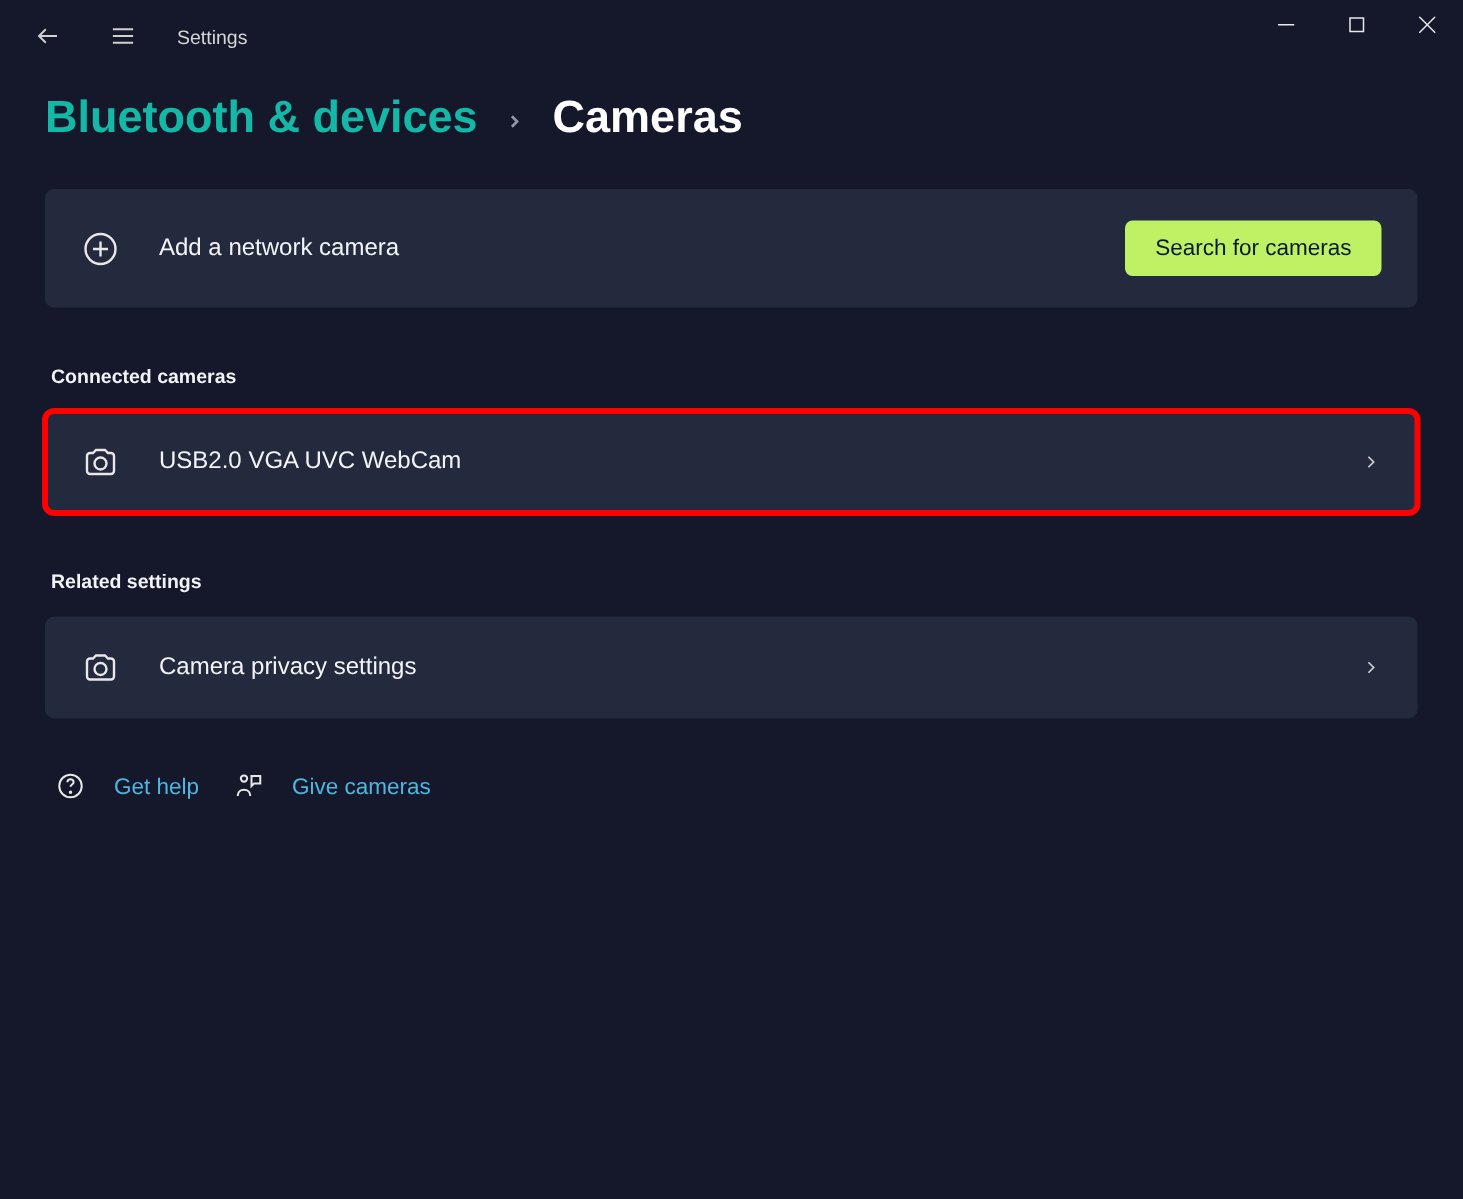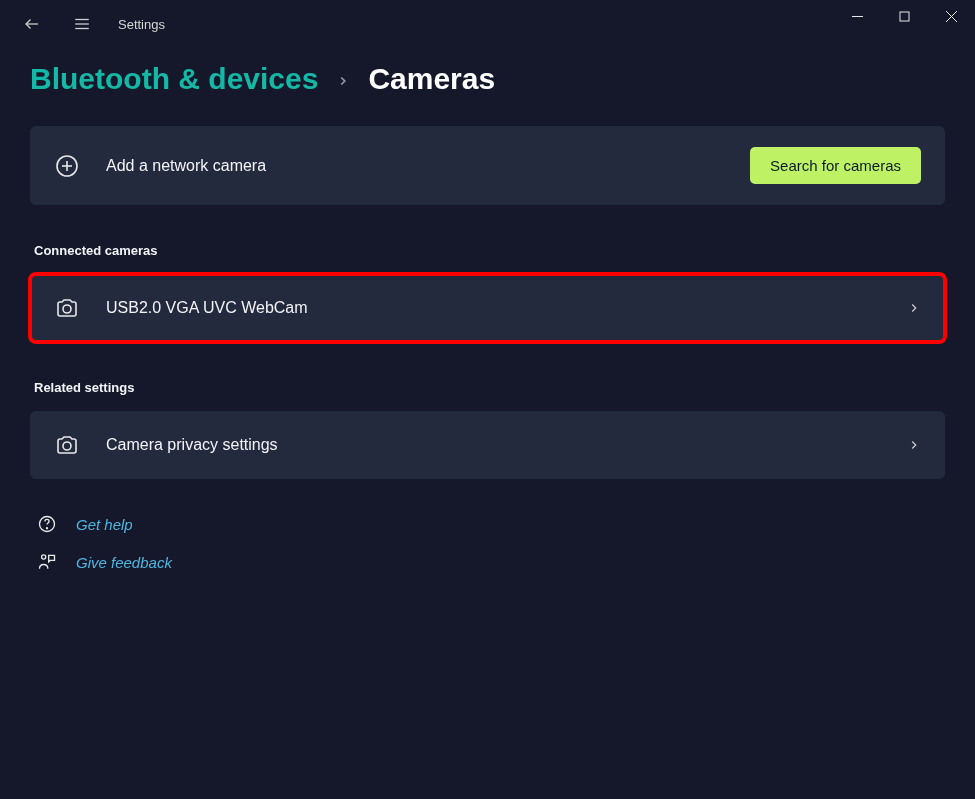--- a/index.html
+++ b/index.html
@@ -116,23 +116,21 @@
   }
   .chevron-right {
     display: flex;
     align-items: center;
     justify-content: center;
     color: #cfcfd6;
   }
   .links {
     margin-top: 34px;
     display: flex;
-    flex-direction: column;
     gap: 16px;
-    font-style: italic;
   }
   .link-row {
     display: flex;
     align-items: center;
     gap: 18px;
     padding-left: 6px;
   }
   .link-row .link-icon {
     width: 22px;
     height: 22px;
@@ -256,17 +254,17 @@
       <span class="link-text">Get help</span>
     </div>
     <div class="link-row">
       <span class="link-icon">
         <svg width="20" height="20" viewBox="0 0 24 24" fill="none" stroke="currentColor" stroke-width="1.6">
             <circle cx="8" cy="6" r="2.5"></circle>
             <path d="M3 20 c0 -3 2 -5 5 -5 s5 2 5 5"></path>
             <path d="M14 4 h7 v6 h-5 l-2 2 v-2 h0 z"></path>
           </svg>
       </span>
-      <span class="link-text">Give feedback</span>
+      <span class="link-text">Give cameras</span>
     </div>
   </div>
 
 </div>
 
 </body></html>

